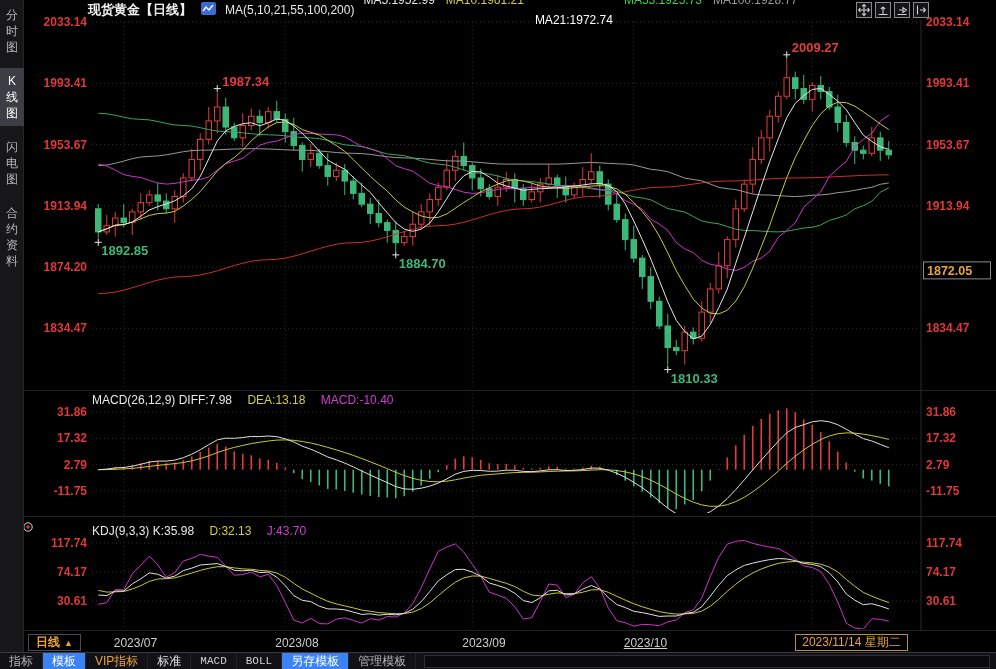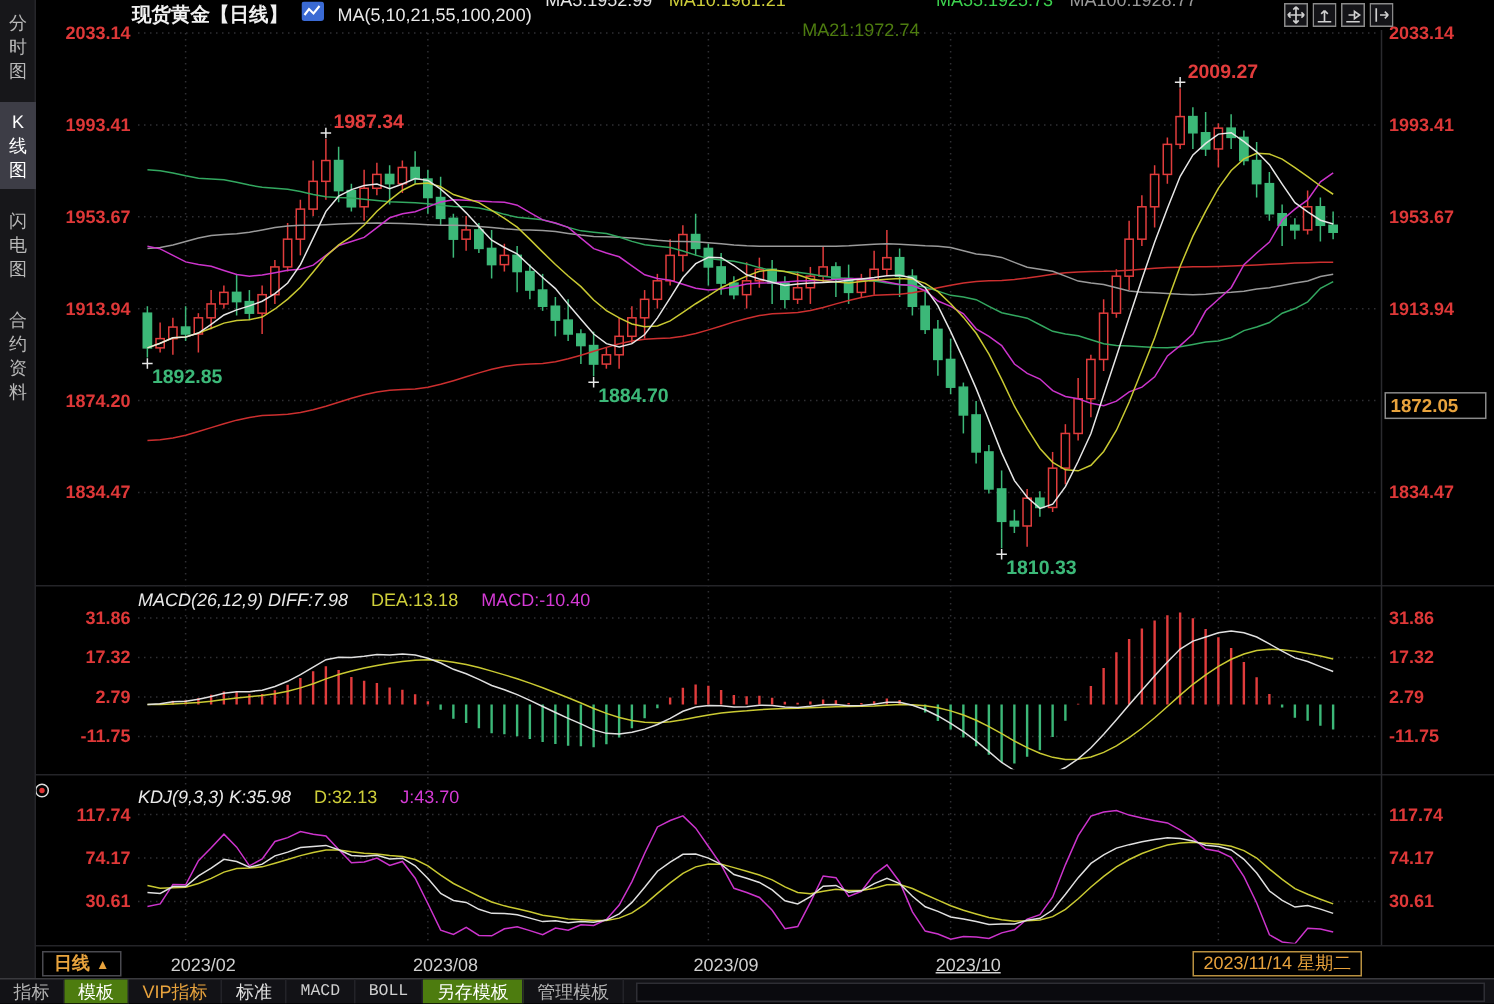--- a/index.html
+++ b/index.html
@@ -13,36 +13,36 @@
   .sb-item.sel{background:#3d3d46;color:#ffffff;}
   #header{position:absolute;left:88px;top:0;height:20px;display:flex;align-items:center;
           gap:9px;z-index:4;white-space:nowrap;}
   .title{color:#f0f0f0;font-size:13px;font-weight:700;}
   .ma-label{color:#e8e8e8;font-size:12px;}
   .ma-val{font-size:12px;font-weight:500;}
   #toolbar{position:absolute;left:856px;top:2px;display:flex;gap:3px;z-index:6;}
   .tbtn{width:16px;height:16px;display:block;}
   #macd-header{position:absolute;left:92px;top:393px;z-index:4;font-size:12px;white-space:nowrap;}
   #kdj-header{position:absolute;left:92px;top:524px;z-index:4;font-size:12px;white-space:nowrap;}
-  .hw{color:#e8e8e8;margin-right:12px;font-style:italic;}
+  .hw{color:#e8e8e8;margin-right:12px;}
   .hy{color:#cfcf3a;margin-right:12px;}
   .hm{color:#d43ad4;}
   #daterow{position:absolute;left:0;top:631px;width:996px;height:21px;z-index:4;}
   #period{position:absolute;left:28px;top:3px;border:1px solid #4a4a50;color:#e8a33d;
           font-size:12px;font-weight:700;padding:0 7px;height:15px;line-height:15px;font-family:Liberation Serif, serif;}
   #period .tri{font-size:9px;margin-left:4px;}
   .month{position:absolute;top:5px;color:#cfcfcf;font-size:12px;font-weight:500;}
   #curdate{position:absolute;top:3px;border:1px solid #b89040;color:#e8a33d;background:#000;
            font-size:12px;font-weight:500;padding:0 6px;height:15px;line-height:15px;margin-left:38px;}
   #tabbar{position:absolute;left:0;top:652px;width:996px;height:17px;background:#121216;
           border-top:1px solid #3a3a3e;display:flex;align-items:stretch;
           box-sizing:border-box;z-index:5;}
   .tab{font-size:12px;line-height:16px;padding:0 9px;color:#b4b4b4;
        border-right:1px solid #232328;cursor:default;}
-  .tab.selected{background:#4d7c0f;color:#ffffff;}
+  .tab.selected{background:#3b82f6;color:#ffffff;}
   .tab.vip{color:#e8a33d;}
   .tab.plain-light{color:#e0e0e0;}
   .tab.mono{font-family:"Liberation Mono",monospace;font-size:11px;line-height:17px;color:#cfcfcf;}
   .spacer{flex:1;margin:2px 6px 1px 8px;border:1px solid #2e2e34;background:#0a0a0e;}
 </style>
 </head>
 <body>
 
 <div id="sidebar">
     <div class="sb-item" style="margin-top: 2px;">
@@ -73,21 +73,21 @@
   <span>
     <svg width="15" height="13" viewBox="0 0 15 13">
         <rect x="0" y="0" width="15" height="13" rx="2" fill="#3a6ad4"></rect>
         <path d="M2 9l3-4 3 3 4-5" stroke="#fff" stroke-width="1.4" fill="none"></path>
       </svg>
   </span>
   <span class="ma-label">MA(5,10,21,55,100,200)</span>
   <span id="ma-values" style="display:flex;gap:11px;">
       <span class="ma-val" style="color: rgb(232, 232, 232);">MA5:1952.99</span>
       <span class="ma-val" style="color: rgb(207, 207, 58);">MA10:1961.21</span>
-      <span class="ma-val" style="color: #4d7c0f; margin-top: 20px;">MA21:1972.74</span>
+      <span class="ma-val" style="color: #ffffff; margin-top: 20px;">MA21:1972.74</span>
       <span class="ma-val" style="color: rgb(60, 210, 78);">MA55:1925.73</span>
       <span class="ma-val" style="color: rgb(154, 154, 154);">MA100:1928.77</span>
     </span>
 </div>
 
 <div id="toolbar">
     <span>
       <svg class="tbtn" viewBox="0 0 16 16">
         <rect x="0.5" y="0.5" width="15" height="15" fill="#141418" stroke="#8a8a8a" stroke-width="1"></rect>
         <path d="M8 2.5v11M2.5 8h11M8 2.5 6.2 4.4M8 2.5l1.8 1.9M8 13.5l-1.8-1.9M8 13.5l1.8-1.9M2.5 8l1.9-1.8M2.5 8l1.9 1.8M13.5 8l-1.9-1.8M13.5 8l-1.9 1.8" fill="none" stroke="#d0d0d0" stroke-width="1.1"></path>
@@ -508,21 +508,21 @@
 
 <div id="kdj-header">
   <span class="hw">KDJ(9,3,3) K:35.98</span>
   <span class="hy">D:32.13</span>
   <span class="hm">J:43.70</span>
 </div>
 
 <div id="daterow">
   <span id="period"><span>日线</span><span class="tri">▲</span></span>
   <span id="curdate" style="left: 757.25px;">2023/11/14 星期二</span>
-<span class="month" style="left: 113.75px;">2023/02</span>
+<span class="month" style="left: 113.75px;">2023/07</span>
     <span class="month" style="left: 275.25px;">2023/08</span>
     <span class="month" style="left: 462.25px;">2023/09</span>
     <span class="month" style="left: 623.75px; text-decoration: underline;">2023/10</span>
   </div>
 
 <div id="tabbar">
     <span class="tab plain">指标</span>
     <span class="tab selected">模板</span>
     <span class="tab vip">VIP指标</span>
     <span class="tab plain-light">标准</span>

